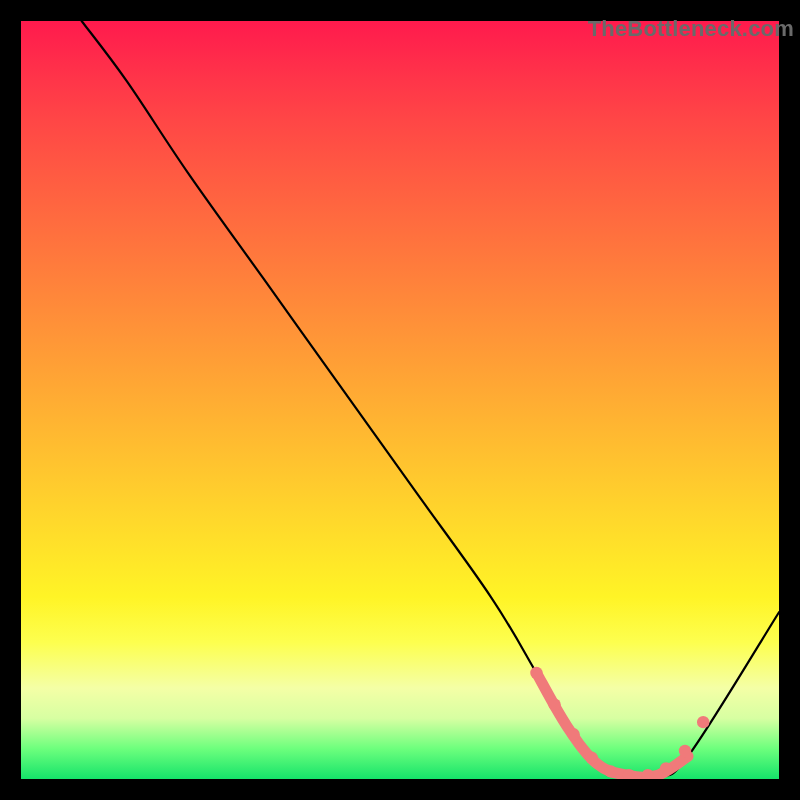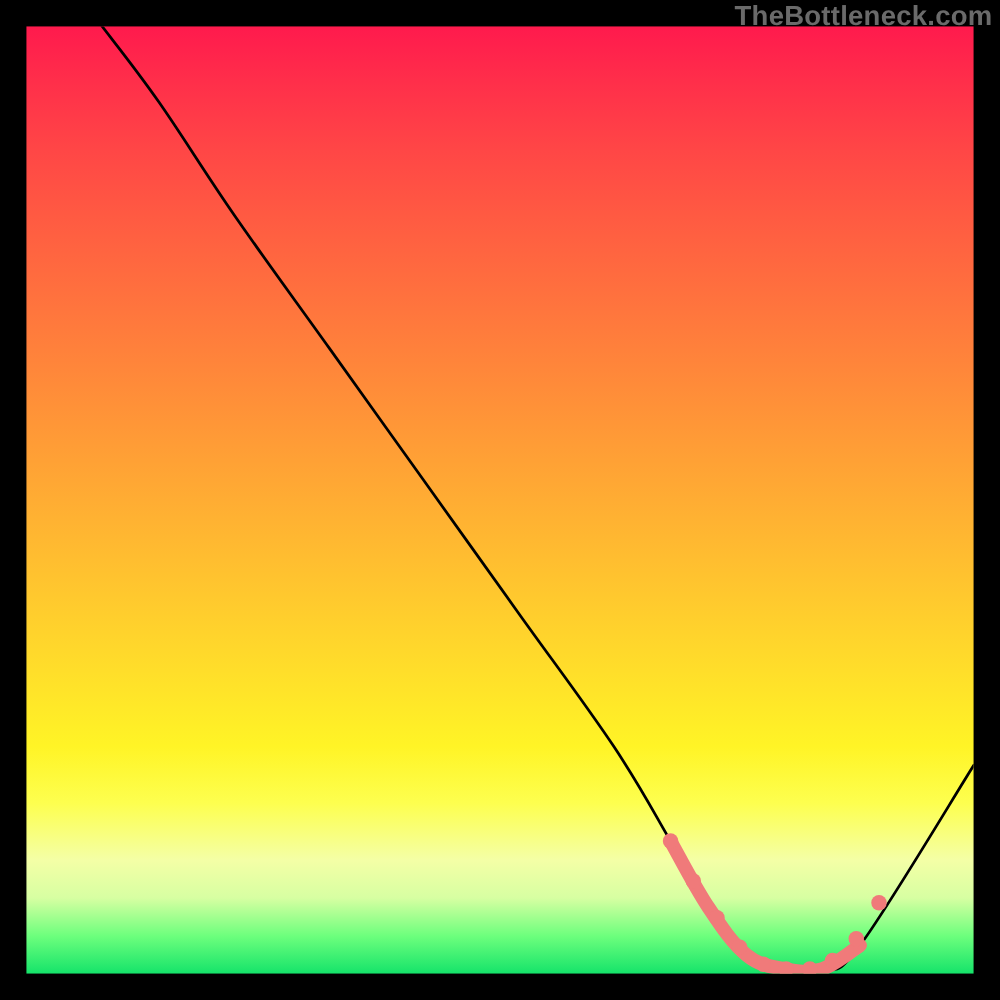--- a/index.html
+++ b/index.html
@@ -62,21 +62,21 @@
   }
   .pink-path {
     fill: none;
     stroke: #f07a7a;
     stroke-width: 11;
     stroke-linecap: round;
     stroke-linejoin: round;
   }
   .watermark {
     position: absolute;
-    top: 0px;
+    top: 16px;
     right: 6px;
     font-family: Arial, Helvetica, sans-serif;
     font-size: 22px;
     font-weight: 600;
     letter-spacing: 0.2px;
     color: #6a6a6a;
     user-select: none;
   }
 </style>
 </head>

